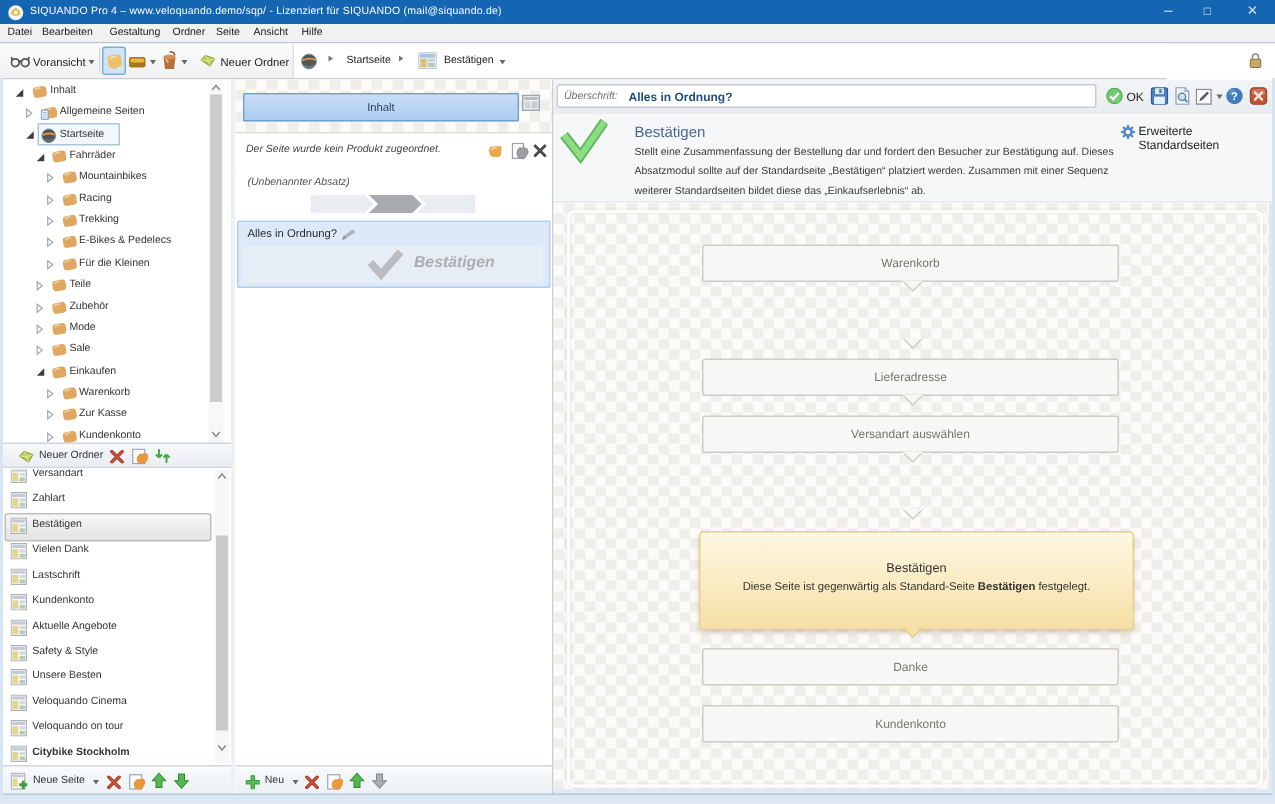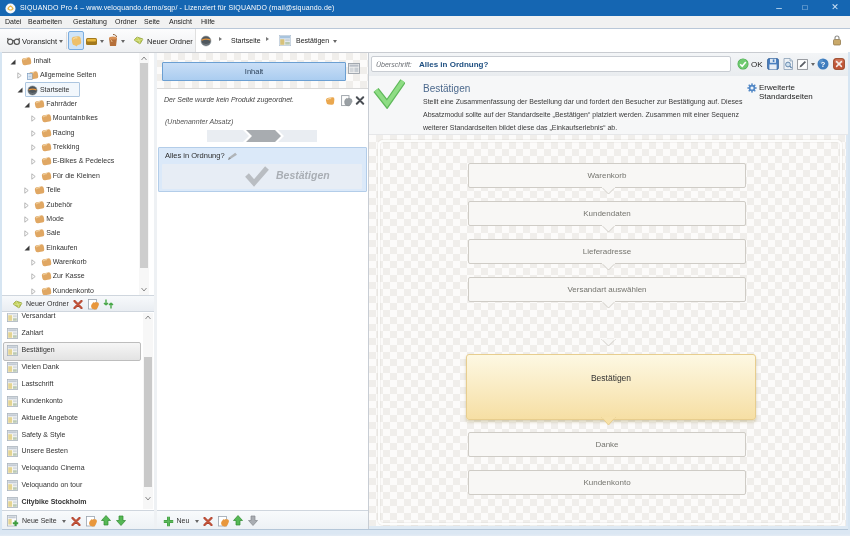--- a/index.html
+++ b/index.html
@@ -602,25 +602,25 @@
         <rect x="4.7" y="0.4" width="1.6" height="10.2" transform="rotate(45 5.5 5.5)"></rect>
         <rect x="4.7" y="0.4" width="1.6" height="10.2" transform="rotate(-45 5.5 5.5)"></rect>
       </g>
       <circle cx="5.5" cy="5.5" r="1.7" fill="#eef4fa"></circle>
     </svg>
     <div class="abs" style="left:390px;top:7px;font-size:8px;color:#222">Erweiterte Standardseiten</div>
   </div>
 <div class="abs checker" id="rmain">
   <div id="rcard"></div>
   <div class="fbox" style="top:28px">Warenkorb</div>
-  <div class="fbox" style="top:66px">Kundendaten</div>
   <div class="fbox" style="top:142px">Versandart auswählen</div>
   <div class="fbox" style="top:104px">Lieferadresse</div>
   <div id="ybox">
       <div style="font-size:8.5px;color:#333;margin-top:18px">Bestätigen</div>
+      <div style="font-size:7.5px;color:#333;margin-top:3px">Diese Seite ist gegenwärtig als Standard-Seite <b>Bestätigen</b> festgelegt.</div>
     </div>
   <svg class="abs" style="left:232px;top:52px" width="15" height="8" viewBox="0 0 15 8">
       <path d="M0.5 0 L7.5 7 L14.5 0" fill="#f8f7f5" stroke="#cfccc6" stroke-width="1"></path>
       <rect x="1" y="0" width="13" height="1.2" fill="#f8f7f5"></rect>
     </svg>
     <svg class="abs" style="left:232px;top:90px" width="15" height="8" viewBox="0 0 15 8">
       <path d="M0.5 0 L7.5 7 L14.5 0" fill="#f8f7f5" stroke="#cfccc6" stroke-width="1"></path>
       <rect x="1" y="0" width="13" height="1.2" fill="#f8f7f5"></rect>
     </svg>
     <svg class="abs" style="left:232px;top:128px" width="15" height="8" viewBox="0 0 15 8">

